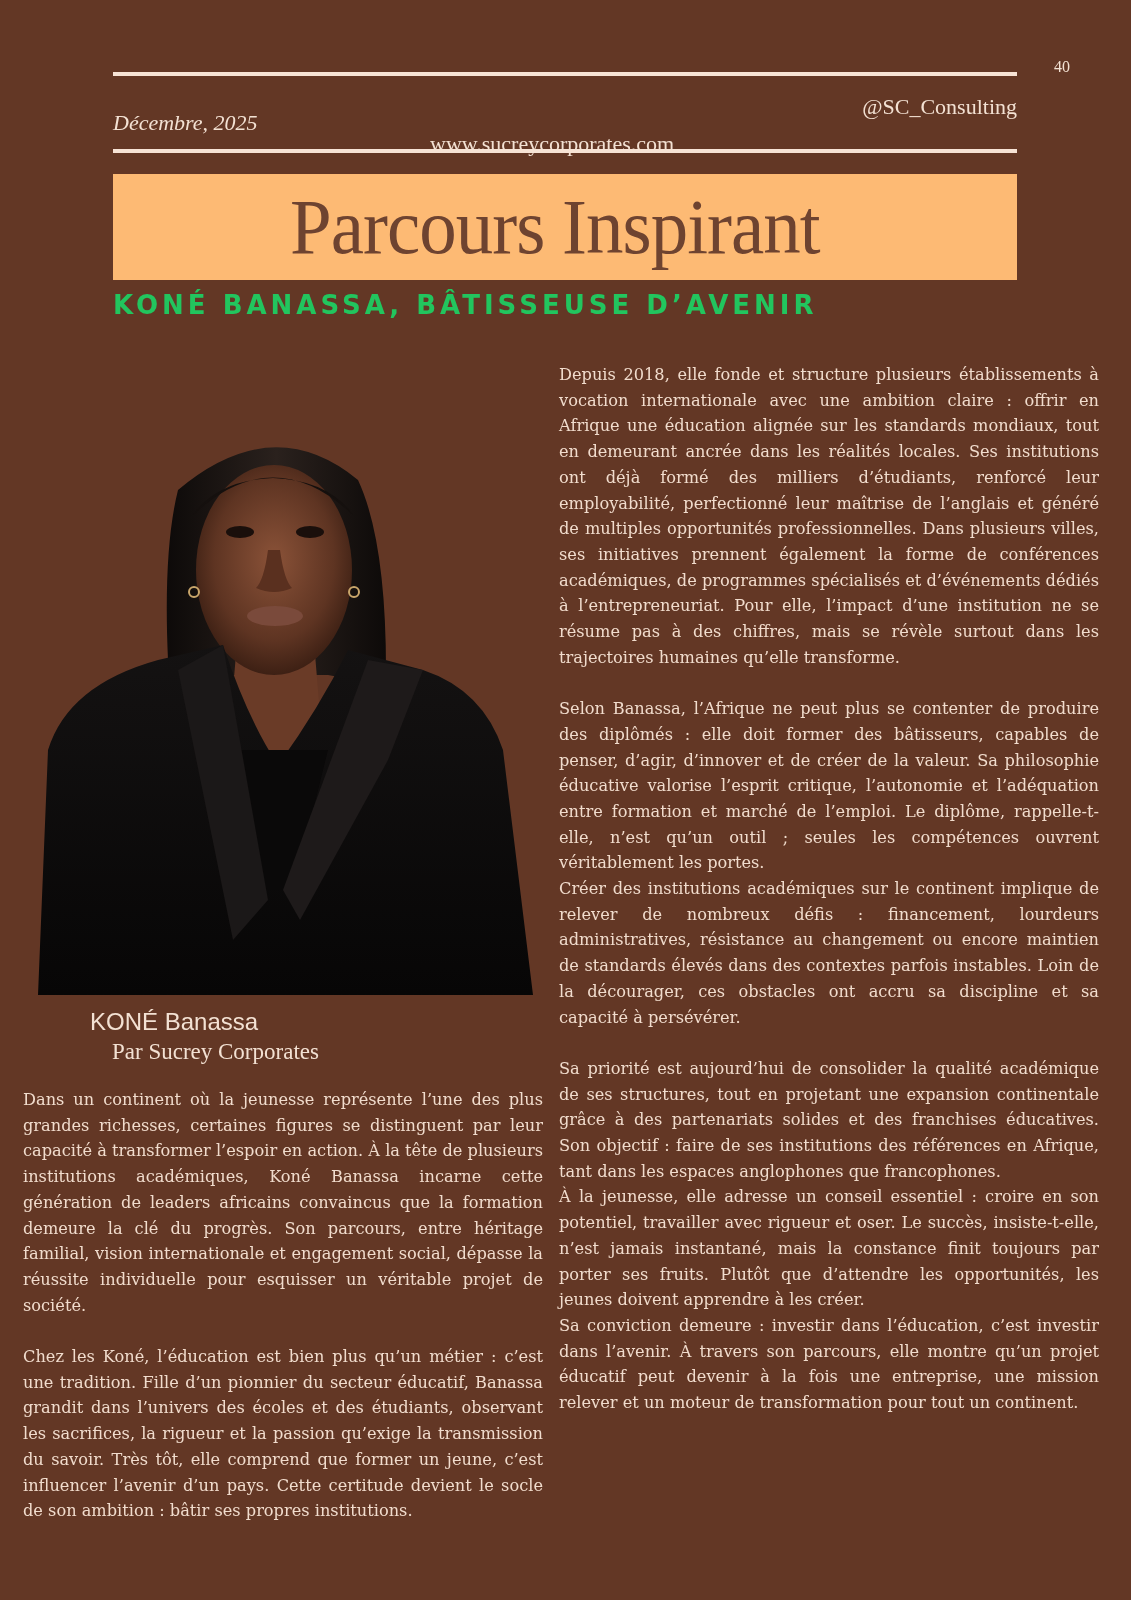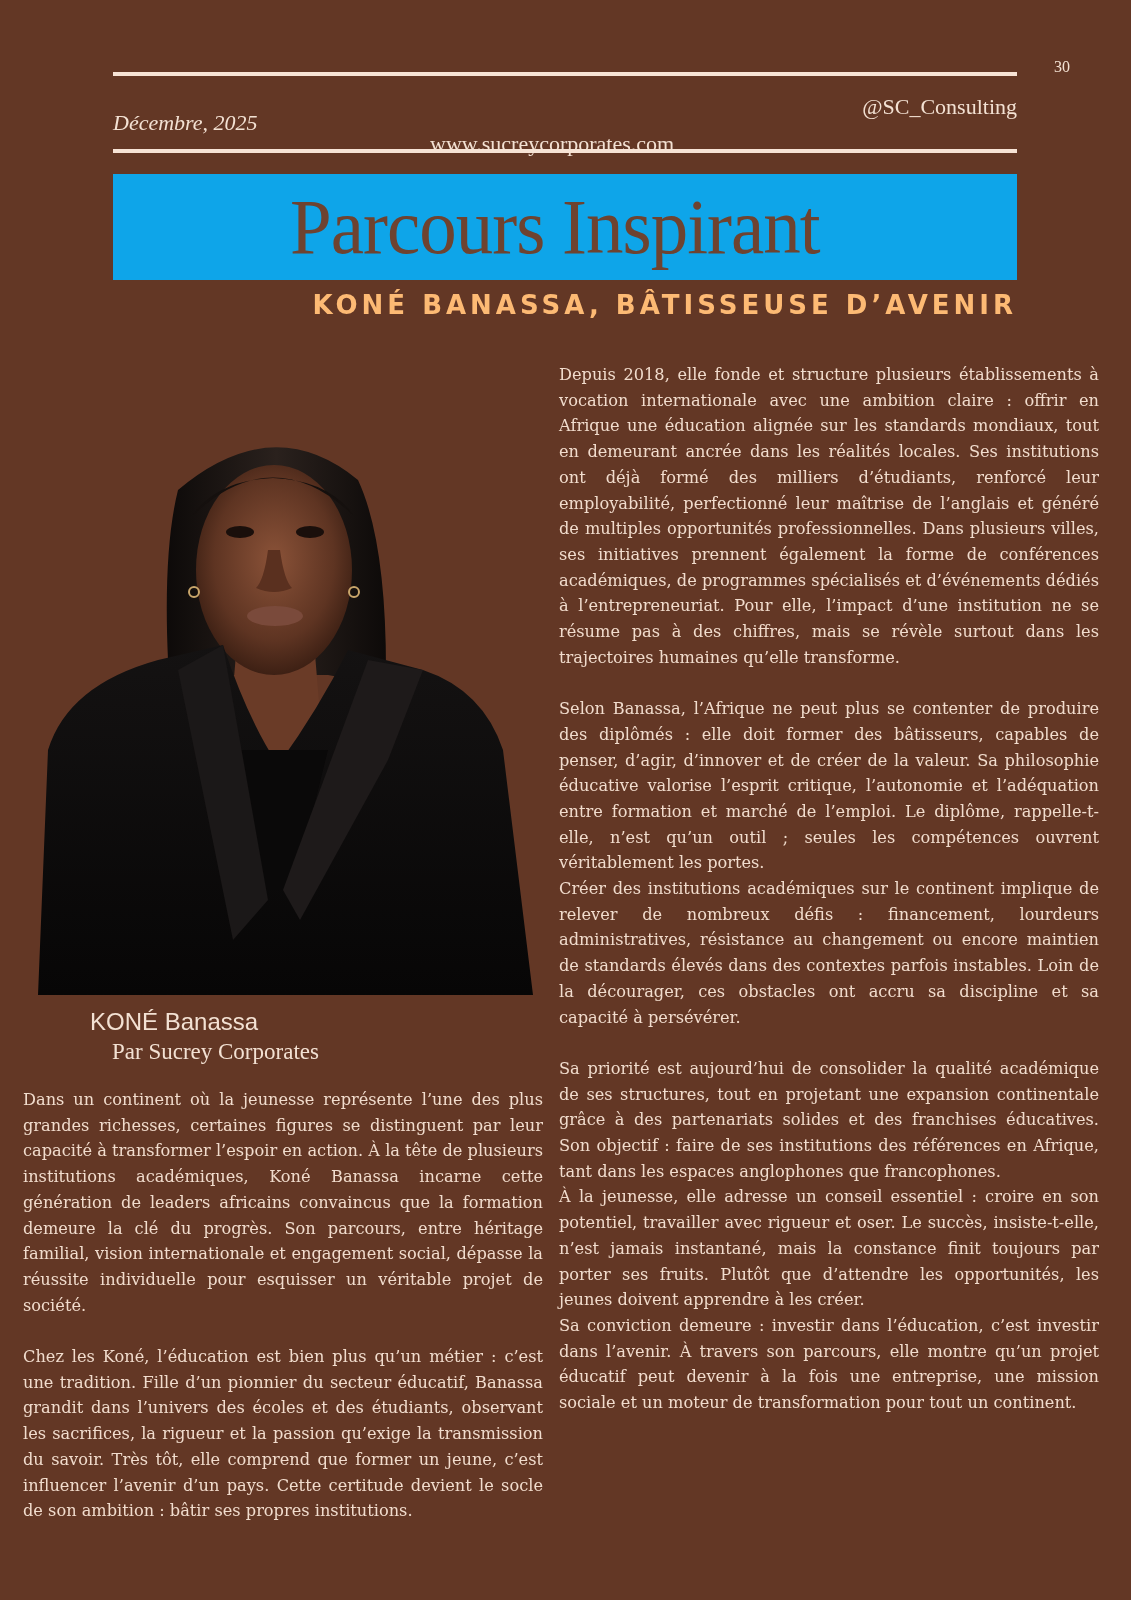--- a/index.html
+++ b/index.html
@@ -19,33 +19,33 @@
   .rule.top { top: 72px; }
   .rule.bottom { top: 149px; }
   .header-text {
     font-family: "Liberation Serif", serif; font-size: 22px; color: #f3e1d3;
   }
   .date { left: 113px; top: 110px; font-style: italic; }
   .website { left: 430px; top: 111px; margin-top: 20px; }
   .handle { right: 114px; top: 94px; margin-left: 34px; }
   .title-banner {
     left: 113px; top: 174px; width: 904px; height: 106px;
-    background: #0ea5e9;
+    background: #fdba74;
     display: flex; align-items: center; justify-content: center;
   }
   .title-text {
     font-family: "Liberation Serif", serif;
     font-size: 78px; color: #6e4330; letter-spacing: -1px;
     transform: scaleX(0.96);
     margin-right: 20px;
   }
   .subtitle {
-    left: 113px; width: 904px; top: 290px; text-align: right;
+    left: 113px; width: 904px; top: 290px; text-align: left;
     font-family: "DejaVu Sans", sans-serif; font-weight: bold;
-    font-size: 26px; letter-spacing: 4px; color: #fdba74;
+    font-size: 26px; letter-spacing: 4px; color: #22c55e;
   }
   .portrait {
     left: 28px; top: 420px; width: 515px; height: 575px;
   }
   .caption-name {
     left: 90px; top: 1008px; font-family: Liberation Sans, sans-serif;
     font-size: 24px; color: #f3e1d3;
   }
   .caption-credit {
     left: 112px; top: 1039px; font-family: "Liberation Serif", serif;
@@ -56,21 +56,21 @@
     color: #f1dccd;
   }
   .col p { margin: 0; }
   .col p.gap { margin-top: 25.7px; }
   .col-left { left: 23px; top: 1087px; width: 520px; }
   .col-right { left: 559px; top: 362px; width: 540px; }
 </style>
 </head>
 <body>
 
-<div class="abs page-number">30</div>
+<div class="abs page-number">40</div>
 
 <div class="abs rule top"></div>
 <div class="abs header-text date">Décembre, 2025</div>
 <div class="abs header-text website">www.sucreycorporates.com</div>
 <div class="abs header-text handle">@SC_Consulting</div>
 <div class="abs rule bottom"></div>
 
 <div class="abs title-banner">
   <span class="title-text">Parcours Inspirant</span>
 </div>
@@ -129,14 +129,14 @@
   <p>Dans un continent où la jeunesse représente l’une des plus grandes richesses, certaines figures se distinguent par leur capacité à transformer l’espoir en action. À la tête de plusieurs institutions académiques, Koné Banassa incarne cette génération de leaders africains convaincus que la formation demeure la clé du progrès. Son parcours, entre héritage familial, vision internationale et engagement social, dépasse la réussite individuelle pour esquisser un véritable projet de société.</p>
   <p class="gap">Chez les Koné, l’éducation est bien plus qu’un métier : c’est une tradition. Fille d’un pionnier du secteur éducatif, Banassa grandit dans l’univers des écoles et des étudiants, observant les sacrifices, la rigueur et la passion qu’exige la transmission du savoir. Très tôt, elle comprend que former un jeune, c’est influencer l’avenir d’un pays. Cette certitude devient le socle de son ambition : bâtir ses propres institutions.</p>
 </div>
 
 <div class="abs col col-right">
   <p>Depuis 2018, elle fonde et structure plusieurs établissements à vocation internationale avec une ambition claire : offrir en Afrique une éducation alignée sur les standards mondiaux, tout en demeurant ancrée dans les réalités locales. Ses institutions ont déjà formé des milliers d’étudiants, renforcé leur employabilité, perfectionné leur maîtrise de l’anglais et généré de multiples opportunités professionnelles. Dans plusieurs villes, ses initiatives prennent également la forme de conférences académiques, de programmes spécialisés et d’événements dédiés à l’entrepreneuriat. Pour elle, l’impact d’une institution ne se résume pas à des chiffres, mais se révèle surtout dans les trajectoires humaines qu’elle transforme.</p>
   <p class="gap">Selon Banassa, l’Afrique ne peut plus se contenter de produire des diplômés : elle doit former des bâtisseurs, capables de penser, d’agir, d’innover et de créer de la valeur. Sa philosophie éducative valorise l’esprit critique, l’autonomie et l’adéquation entre formation et marché de l’emploi. Le diplôme, rappelle-t-elle, n’est qu’un outil ; seules les compétences ouvrent véritablement les portes.</p>
   <p>Créer des institutions académiques sur le continent implique de relever de nombreux défis : financement, lourdeurs administratives, résistance au changement ou encore maintien de standards élevés dans des contextes parfois instables. Loin de la décourager, ces obstacles ont accru sa discipline et sa capacité à persévérer.</p>
   <p class="gap">Sa priorité est aujourd’hui de consolider la qualité académique de ses structures, tout en projetant une expansion continentale grâce à des partenariats solides et des franchises éducatives. Son objectif : faire de ses institutions des références en Afrique, tant dans les espaces anglophones que francophones.</p>
   <p>À la jeunesse, elle adresse un conseil essentiel : croire en son potentiel, travailler avec rigueur et oser. Le succès, insiste-t-elle, n’est jamais instantané, mais la constance finit toujours par porter ses fruits. Plutôt que d’attendre les opportunités, les jeunes doivent apprendre à les créer.</p>
-  <p>Sa conviction demeure : investir dans l’éducation, c’est investir dans l’avenir. À travers son parcours, elle montre qu’un projet éducatif peut devenir à la fois une entreprise, une mission sociale et un moteur de transformation pour tout un continent.</p>
+  <p>Sa conviction demeure : investir dans l’éducation, c’est investir dans l’avenir. À travers son parcours, elle montre qu’un projet éducatif peut devenir à la fois une entreprise, une mission relever et un moteur de transformation pour tout un continent.</p>
 </div>
 
 </body></html>

